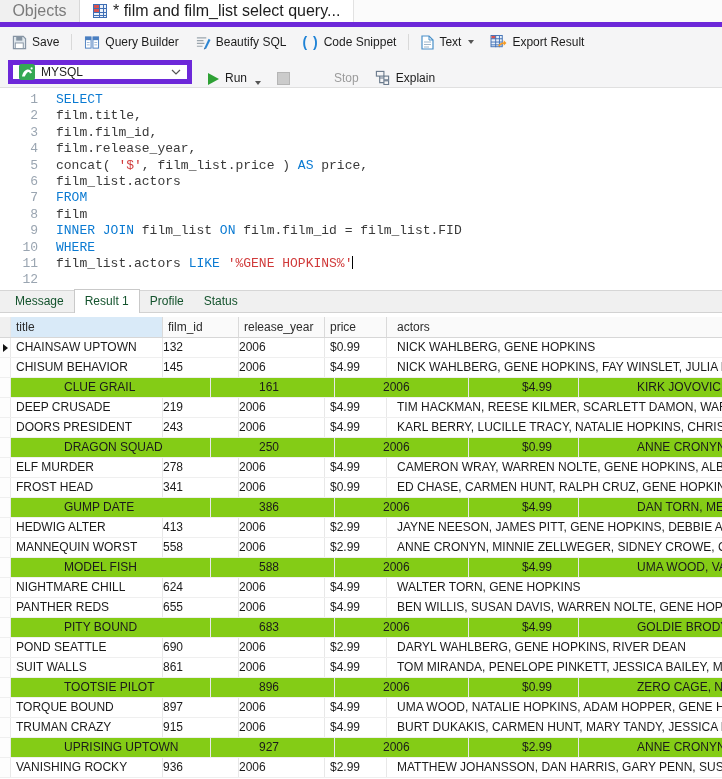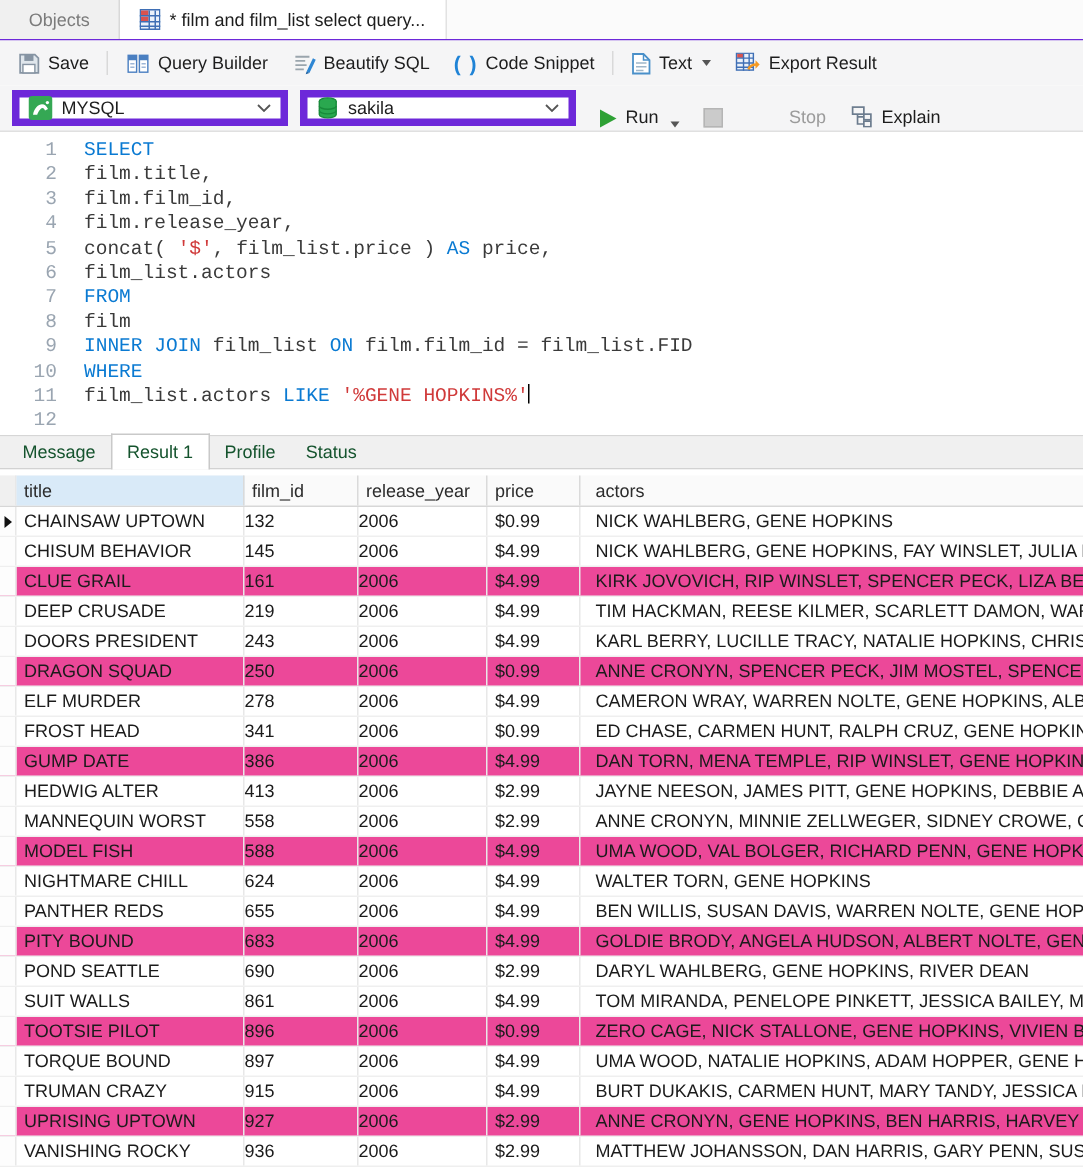--- a/index.html
+++ b/index.html
@@ -1,19 +1,19 @@
 <!DOCTYPE html>
 <html><head>
 <meta charset="utf-8">
 <style>
   * { margin:0; padding:0; box-sizing:border-box; }
   html,body { width:722px; height:779px; overflow:hidden; background:#fff;
     font-family:"Liberation Sans", sans-serif; }
   
-  .tabbar { height:27px; display:flex; background:#fbfbfb; border-bottom:1px solid #6d28d9; font-size:12px; }
+  .tabbar { height:27px; display:flex; background:#fbfbfb; border-bottom:5px solid #6d28d9; font-size:16px; }
   .tab-objects { width:80px; background:#f0f0f0; color:#7b7b7b; display:flex; align-items:center; justify-content:center; border-right:1px solid #d8d8d8; }
   .tab-active { background:#fff; color:#1d1d1d; display:flex; align-items:center; gap:6px; padding:0 13px; border-right:1px solid #e2e2e2; }
   
   .toolbar { height:30px; background:#f5f5f6; display:flex; align-items:center; font-size:12px; color:#1d1d1d; padding-left:4px; }
   .tbtn { display:flex; align-items:center; gap:5px; padding:0 8px; height:26px; cursor:default; }
   .sep { width:1px; height:16px; background:#d9d9d9; margin:0 4px; }
   .caret-down { width:0; height:0; border-left:3.5px solid transparent; border-right:3.5px solid transparent; border-top:4px solid #555; margin-left:2px; }
   .toolbar2 { height:31px; background:#f5f5f6; border-bottom:1px solid #e0e0e0; display:flex; align-items:center; padding-left:8px; font-size:12px; color:#1d1d1d; }
   .combo { width:184px; height:24px; background:#fff; border:5px solid #6d28d9; display:flex; align-items:center; gap:6px; padding:0 6px; margin-right:8px; }
   .combo .chev { margin-left:auto; }
@@ -34,21 +34,21 @@
   .rtabs { height:22px; background:#f0f0f0; border-bottom:1px solid #d2d2d2; display:flex; align-items:flex-end; padding-left:5px; font-size:12px; color:#14532d; }
   .rtab { padding:3px 10px 4px; }
   .rtab.active { background:#fff; border:1px solid #c9c9c9; border-bottom:none; margin-bottom:-1px; padding:4px 10px 5px; }
   .grid-gap { height:4px; background:#fff; }
   
   .grid { font-size:12px; color:#1b1b1b; }
   .ghead { display:flex; height:21px; line-height:20px; background:#fafafa; border-bottom:1px solid #d7d7d7; }
   .gh { border-right:1px solid #dadada; padding-left:5px; overflow:hidden; white-space:nowrap; color:#2c2c2c; }
   .gh.hl { background:#d9eaf8; }
   .gr { display:flex; height:20px; line-height:19px; border-bottom:1px solid #efefef; background:#fff; }
-  .gr.alt { background:#ec4899; }
+  .gr.alt { background:#84cc16;gap:48px; }
   .gc { border-right:1px solid #e8e8e8; overflow:hidden; white-space:nowrap; padding-left:5px; flex:none; }
   .gut { width:11px; padding:0; background:#fdfdfd; display:flex; align-items:center; justify-content:center; }
   .c0 { width:152px; } .c1 { width:76px; } .c2 { width:86px; } .c3 { width:62px; }
   .c4 { flex:1 1 auto; border-right:none; padding-left:10px; }
   .rt { padding-right:20px; padding-left:0; }
   .rowmark { width:0; height:0; border-left:5px solid #111; border-top:4px solid transparent; border-bottom:4px solid transparent; }
   .ghead .gut { background:#f0f0f0; }
   .paren { color:#1f83d6; font-weight:bold; font-size:14px; letter-spacing:1px; }
   svg { display:block; }
 </style>
@@ -139,35 +139,20 @@
 <div class="toolbar2">
   <div class="combo">
     <span>
       <svg width="16" height="16" viewBox="0 0 16 16">
         <rect width="16" height="16" rx="2.5" fill="#35a854"></rect>
         <path d="M3 12.5c.8-4.5 3.6-7 6-7 1.9 0 3 1.2 4 3.2l-2 .9c-.9-1.8-1.9-1.9-2.9-.9-1.1 1.1-1.9 2.7-2.3 3.8z" fill="#fff"></path>
         <circle cx="12.6" cy="4.4" r="1.1" fill="#fff"></circle>
       </svg>
     </span>
     <span>MYSQL</span>
-    <span class="chev">
-      <svg width="10" height="6" viewBox="0 0 10 6">
-          <path d="M1 1l4 4l4-4" fill="none" stroke="#555" stroke-width="1.2"></path>
-        </svg>
-    </span>
-  </div>
-  <div class="combo">
-    <span>
-      <svg width="15" height="16" viewBox="0 0 16 16">
-        <ellipse cx="8" cy="3.2" rx="6" ry="2.4" fill="#2aa84f" stroke="#188a3a"></ellipse>
-        <path d="M2 3.2v9.4c0 1.3 2.7 2.4 6 2.4s6-1.1 6-2.4V3.2" fill="#2aa84f" stroke="#188a3a"></path>
-        <path d="M2 6.5c0 1.3 2.7 2.4 6 2.4s6-1.1 6-2.4M2 9.8c0 1.3 2.7 2.4 6 2.4s6-1.1 6-2.4" fill="none" stroke="#188a3a"></path>
-      </svg>
-    </span>
-    <span>sakila</span>
     <span class="chev">
       <svg width="10" height="6" viewBox="0 0 10 6">
           <path d="M1 1l4 4l4-4" fill="none" stroke="#555" stroke-width="1.2"></path>
         </svg>
     </span>
   </div>
   <div class="runbtn">
     <span class="play-tri"></span>
     <span>Run</span>
     <span class="caret-down"></span>

